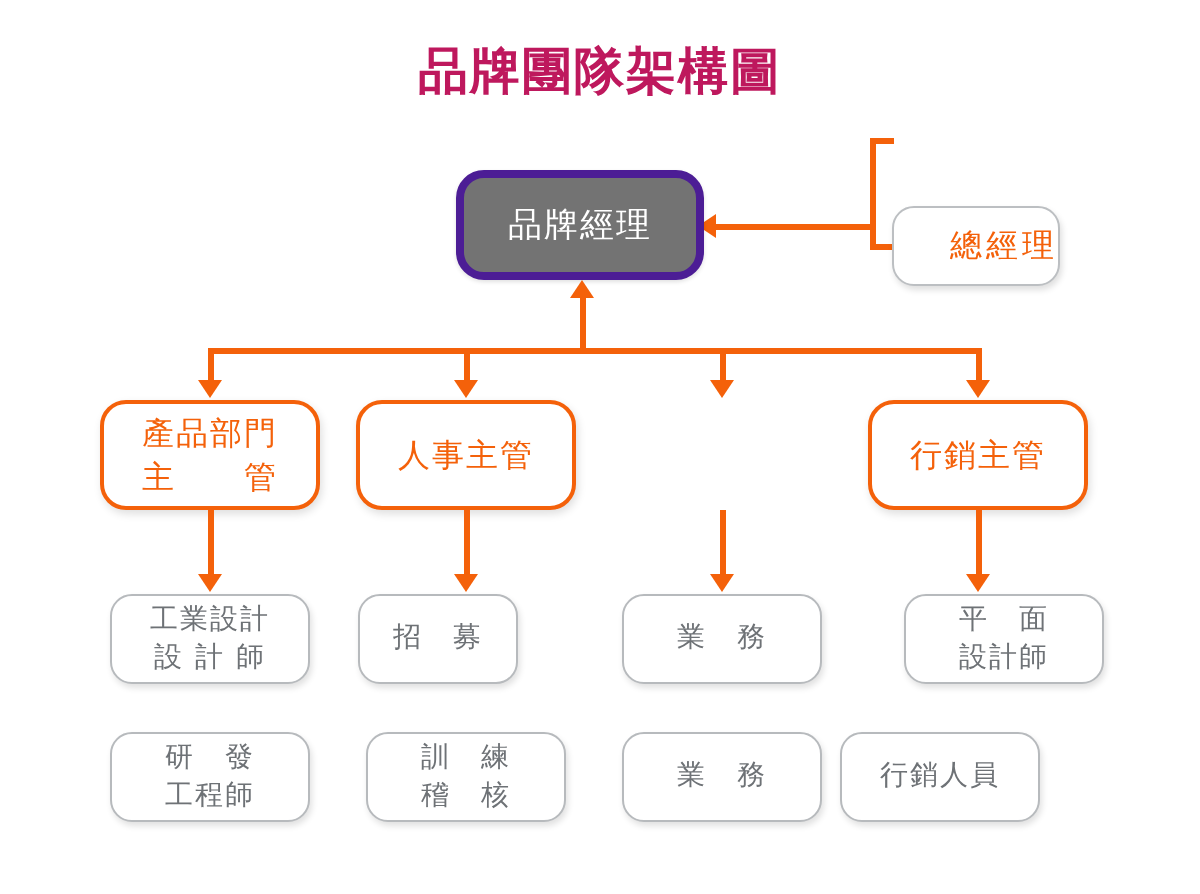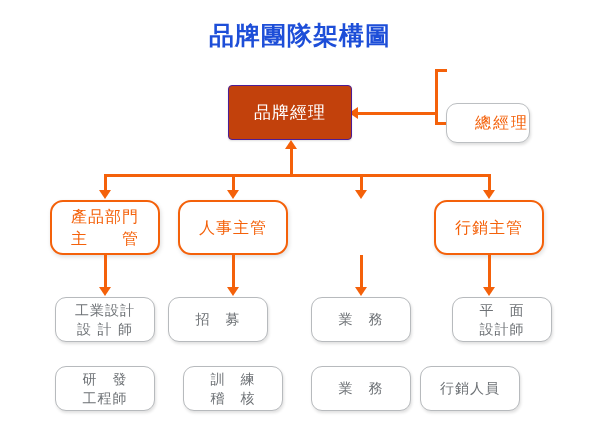--- a/index.html
+++ b/index.html
@@ -21,46 +21,46 @@
 
   
   .chart-title {
     position: absolute;
     left: 0;
     top: 21px;
     width: 600px;
     text-align: center;
     font-size: 25px;
     font-weight: bold;
-    color: #1d4ed8;
+    color: #be185d;
     letter-spacing: 1px;
     line-height: 30px;
     white-space: pre;
   }
 
   
   .node {
     position: absolute;
     box-sizing: border-box;
     display: flex;
     align-items: center;
     justify-content: center;
     text-align: center;
     border-radius: 12px;
     white-space: pre-line;
   }
 
   
   .node--filled {
-    background: #c2410c;
-    border: 1px solid #4c1d95;
+    background: #737373;
+    border: 4px solid #4c1d95;
     color: #ffffff;
     font-size: 17px;
     letter-spacing: 1px;
-    border-radius: 4px;
+    border-radius: 14px;
     box-shadow: 0 1px 2px rgba(0,0,0,0.12);
   }
 
   
   .node--exec {
     background: #ffffff;
     border: 1px solid #BCBFC2;
     color: #F4610A;
     font-size: 16px;
     letter-spacing: 2px;
@@ -175,21 +175,21 @@
 
   <div class="conn conn-v" style="left:360px; top:255px; height:33px;"></div>
   <div class="arrow-down" style="left:355px; top:287px;"></div>
 
   <div class="conn conn-v" style="left:488px; top:255px; height:33px;"></div>
   <div class="arrow-down" style="left:483px; top:287px;"></div>
 
   <div class="node node--staff" style="left:55px; top:297px; width:100px; height:45px;">工業設計
 設 計 師</div>
 
-  <div class="node node--staff" style="left:168px; top:297px; width:100px; height:45px;font-family:Liberation Serif, serif;">招　募</div>
+  <div class="node node--staff" style="left:179px; top:297px; width:80px; height:45px;font-family:Liberation Serif, serif;">招　募</div>
 
   <div class="node node--staff" style="left:311px; top:297px; width:100px; height:45px;">業　務</div>
 
   <div class="node node--staff" style="left:439px; top:297px; width:100px; height:45px;margin-left:13px;">平　面
 設計師</div>
 
   <div class="node node--staff" style="left:55px; top:366px; width:100px; height:45px;">研　發
 工程師</div>
 
   <div class="node node--staff" style="left:183px; top:366px; width:100px; height:45px;">訓　練

